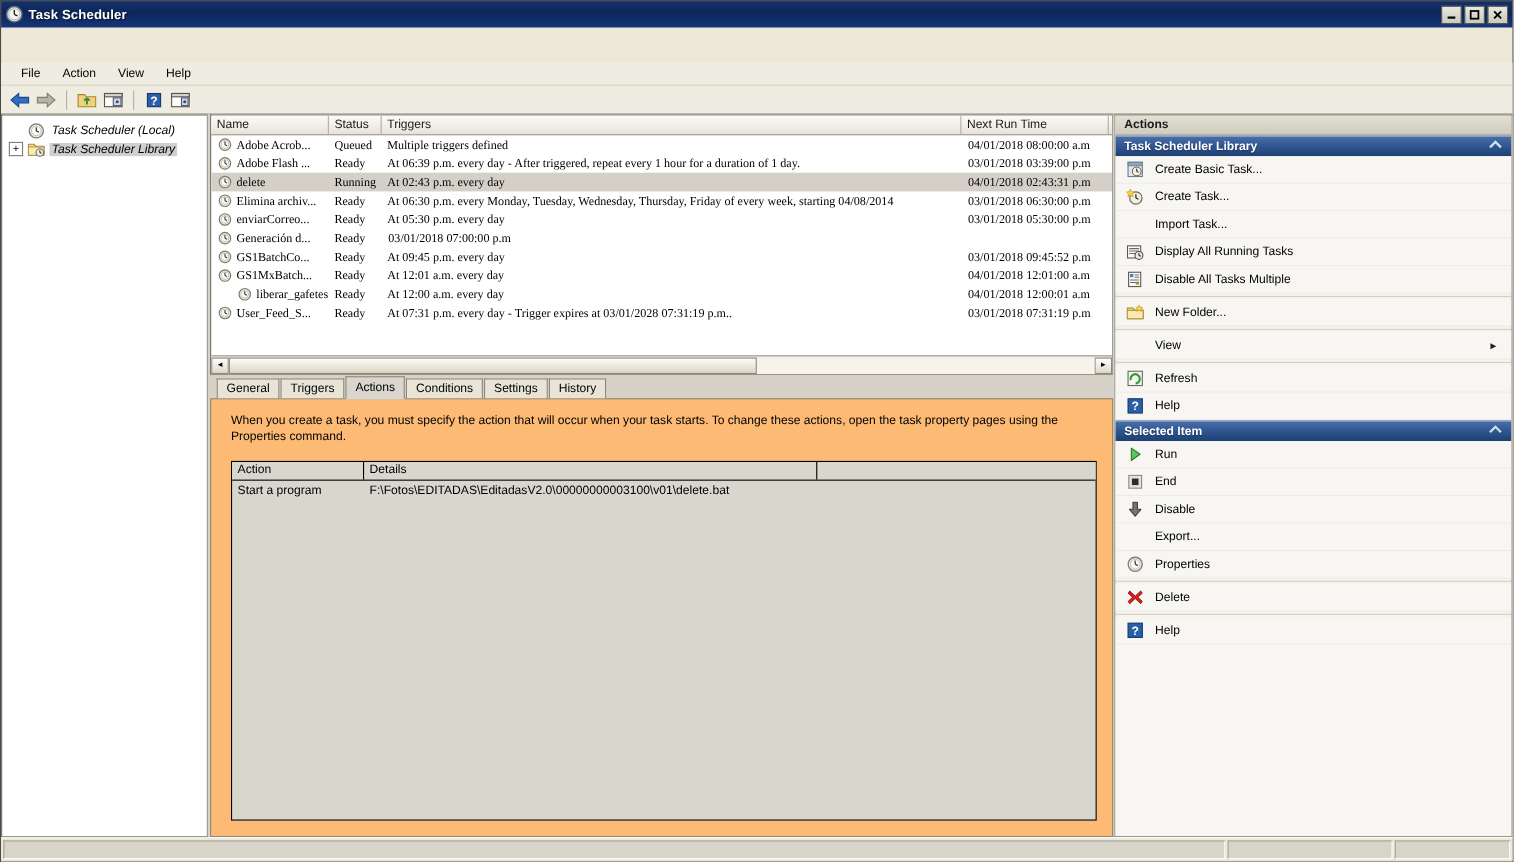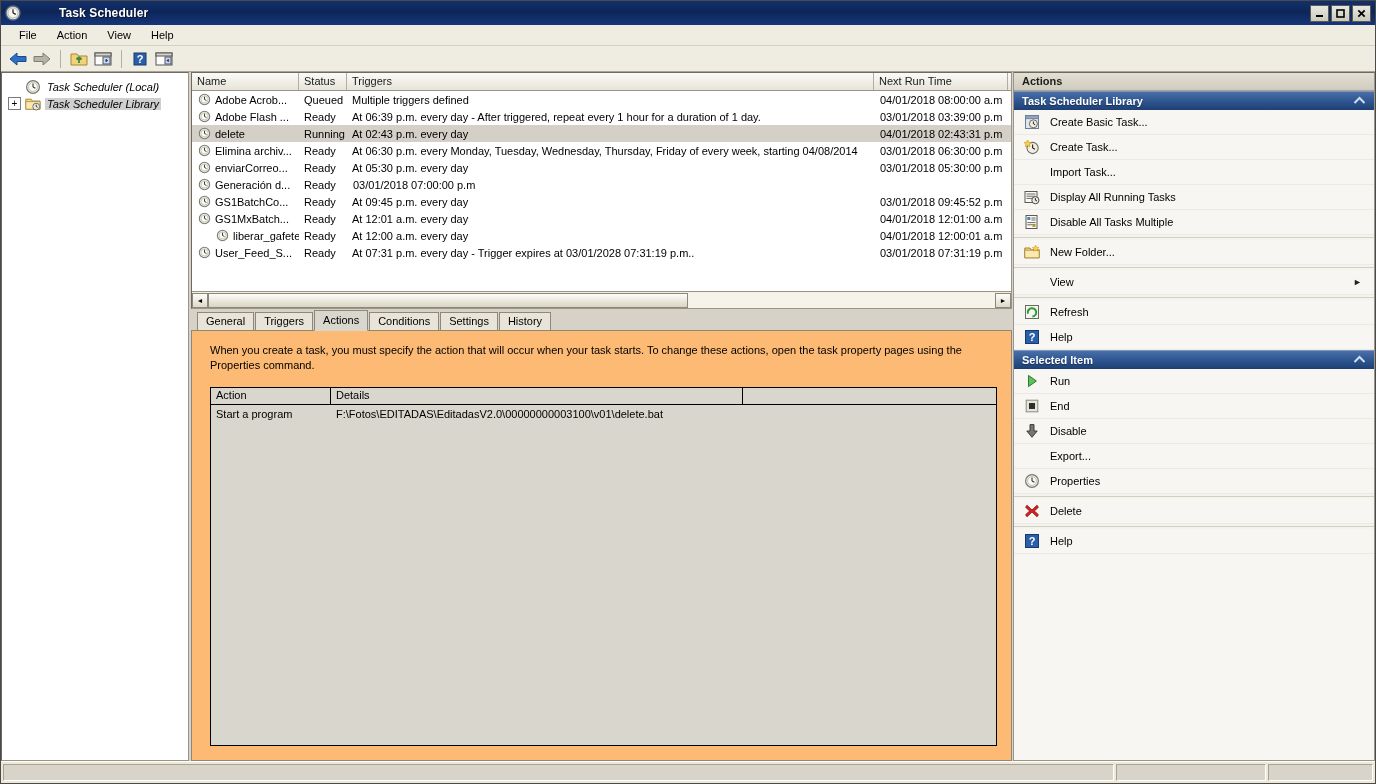--- a/index.html
+++ b/index.html
@@ -21,21 +21,20 @@
     display: flex; flex-direction: column;
   }
 
   
   .titlebar {
     height: 24px;
     background: linear-gradient(to bottom, #14316b 0%, #0d2659 45%, #16367a 100%);
     display: flex; align-items: center;
     padding: 0 2px 0 4px;
     color: #ffffff;
-    gap: 33px;
   }
   .titlebar .tb-icon {
     width: 16px; height: 16px; margin-right: 5px;
     flex: 0 0 auto;
   }
   .titlebar .tb-text {
     font-size: 12px; font-weight: bold;
     letter-spacing: .1px;
     flex: 1 1 auto;
     text-shadow: 1px 1px 1px rgba(0,0,0,.6);
@@ -52,20 +51,21 @@
   .win-btn svg { display:block; }
 
   
   .menubar {
     height: 21px;
     background: #efece1;
     border-bottom: 1px solid #d5d1c2;
     display: flex; align-items: center;
     padding-left: 8px;
     font-size: 11px;
+    margin-top: 32px;
   }
   .menubar .mi { padding: 2px 10px; cursor: default; color: #000; }
 
   
   .toolbar {
     height: 26px;
     background: #efece1;
     border-bottom: 1px solid #a9a396;
     display: flex; align-items: center;
     padding-left: 6px; gap: 2px;
@@ -145,21 +145,21 @@
     border-bottom: 1px solid #9a958a;
     flex: 0 0 auto;
     font-size: 11px;
   }
   .lv-head .th {
     border-right: 1px solid #b3ada0;
     padding: 2px 0 0 5px;
     overflow: hidden; white-space: nowrap;
     cursor: default; color:#1a1a1a;
   }
-  .lv-rows { flex: 1 1 auto; overflow: hidden; }
+  .lv-rows { flex: 1 1 auto; overflow: hidden; font-family: Liberation Serif, serif; }
   .lv-row {
     display: flex; height: 17px; align-items: center;
     font-size: 11px; white-space: nowrap; cursor: default;
   }
   .lv-row.sel { background: #d4d0c8; }
   .lv-row .cell { overflow: hidden; white-space: nowrap; padding-left: 5px; }
   .lv-row .cell.name { display:flex; align-items:center; gap:4px; padding-left:6px; }
   .lv-row .cell.nrt { padding-left: 6px; }
   .clockico { width:13px;height:13px;flex:0 0 auto; }
 

